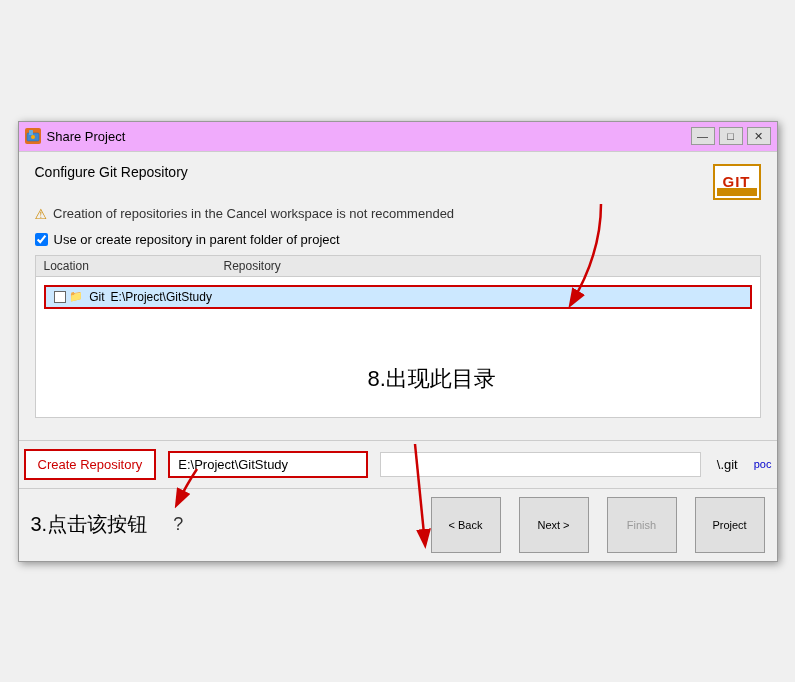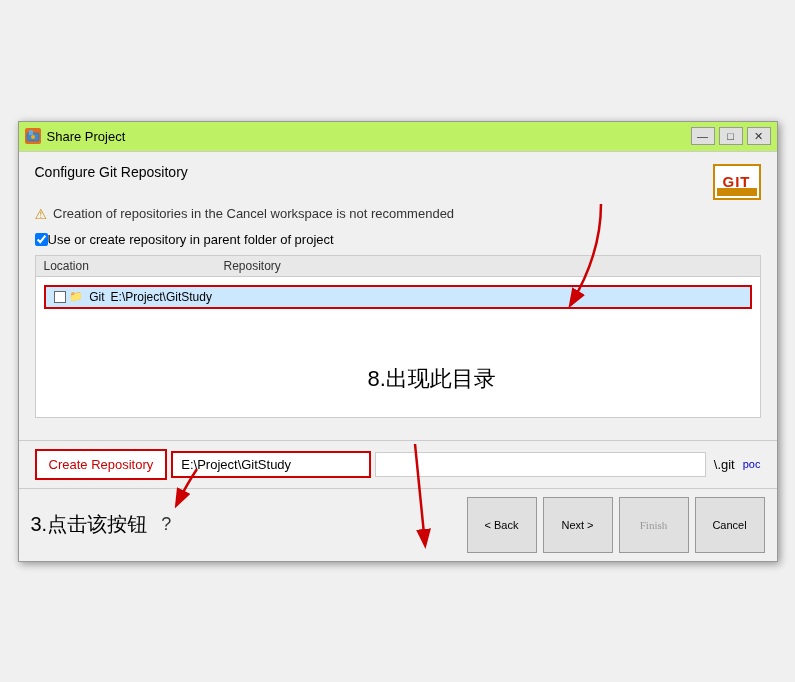--- a/index.html
+++ b/index.html
@@ -16,21 +16,21 @@
     }
     .window {
       width: 760px;
       background: #f0f0f0;
       border: 1px solid #999;
       box-shadow: 2px 2px 8px rgba(0,0,0,0.4);
       display: flex;
       flex-direction: column;
     }
     .title-bar {
-      background: #bef264;
+      background: #f0abfc;
       border-bottom: 1px solid #ccc;
       display: flex;
       align-items: center;
       padding: 4px 6px;
       height: 30px;
     }
     .title-bar-icon {
       width: 16px;
       height: 16px;
       margin-right: 6px;
@@ -110,20 +110,21 @@
       color: #333;
       margin-bottom: 10px;
     }
     .warning-icon {
       color: #cc8800;
       font-size: 14px;
     }
     .checkbox-row {
       display: flex;
       align-items: center;
+      gap: 6px;
       margin-bottom: 8px;
     }
     .table-container {
       border: 1px solid #ccc;
       background: #fff;
       flex: 1;
       min-height: 120px;
       margin-bottom: 10px;
       overflow: hidden;
     }
@@ -156,24 +157,24 @@
     }
     .cell-checkbox {
       width: 12px;
       height: 12px;
       border: 1px solid #666;
       background: #fff;
       display: inline-block;
     }
     .bottom-section {
       border-top: 1px solid #ccc;
-      padding: 8px 16px;
-      display: flex;
-      align-items: center;
-      gap: 4px;
+      padding: 8px 5px;
+      display: flex;
+      align-items: center;
+      gap: 12px;
       background: #f0f0f0;
     }
     .create-repo-btn {
       background: #fff;
       border: 2px solid #cc0000;
       color: #cc0000;
       padding: 6px 12px;
       font-size: 13px;
       cursor: pointer;
       white-space: nowrap;
@@ -195,39 +196,38 @@
     .repo-suffix-label {
       padding: 4px 4px;
       font-size: 13px;
     }
     .footer {
       background: #f0f0f0;
       border-top: 1px solid #ccc;
       padding: 8px 12px;
       display: flex;
       align-items: center;
-      gap: 6px;
+      gap: 18px;
     }
     .footer-help {
       font-size: 18px;
       color: #333;
       cursor: pointer;
       margin-right: auto;
     }
     .footer-btn {
       padding: 21px 16px;
       font-size: 11px;
       border: 1px solid #999;
       background: #e0e0e0;
       cursor: pointer;
       min-width: 70px;
     }
     .footer-btn:disabled {
       color: #999;
-      font-family: Liberation Serif, serif;
     }
     
     .main-content-wrapper {
       display: flex;
       flex-direction: column;
       flex: 1;
       position: relative;
     }
     .annotation-1 {
       position: absolute;
@@ -364,15 +364,15 @@
           <polygon points="0 0, 8 3, 0 6" fill="#cc0000"></polygon>
         </marker>
       </defs>
       <path d="M 30 10 Q 20 25 10 45" stroke="#cc0000" stroke-width="2.5" fill="none" marker-end="url(#arrowhead3)"></path>
     </svg>
 
     <span class="footer-help">?</span>
     <button class="footer-btn">&lt; Back</button>
     <button class="footer-btn">Next &gt;</button>
     <button class="footer-btn" disabled="">Finish</button>
-    <button class="footer-btn">Cancel</button>
+    <button class="footer-btn">Project</button>
   </div>
 </div>
 
 </body></html>

